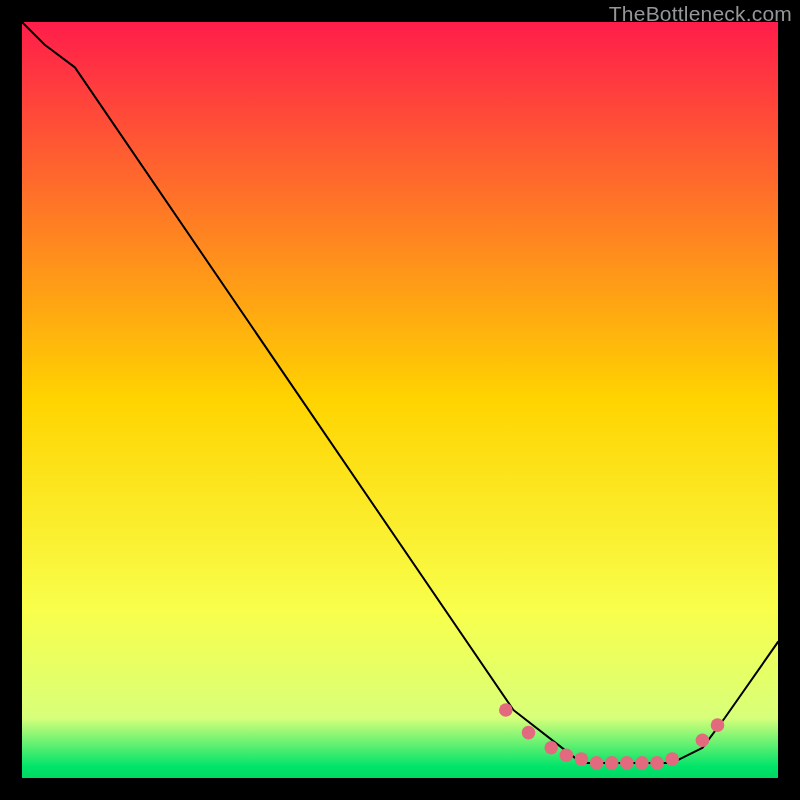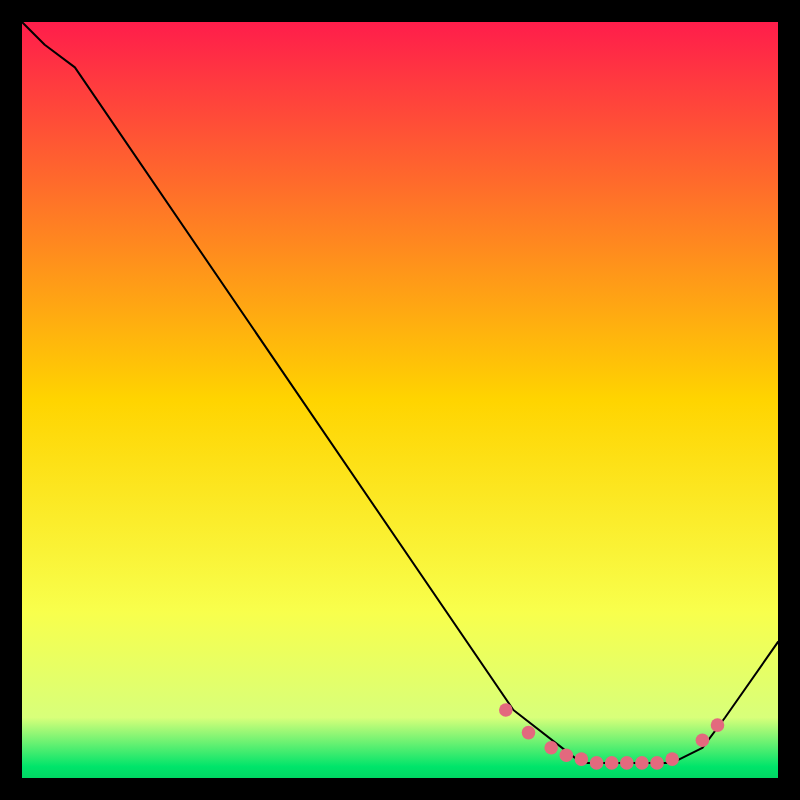--- a/index.html
+++ b/index.html
@@ -61,13 +61,14 @@
         <circle cx="574.6" cy="740.9" r="6.8" fill="#e3697e"></circle>
         <circle cx="589.7" cy="740.9" r="6.8" fill="#e3697e"></circle>
         <circle cx="604.8" cy="740.9" r="6.8" fill="#e3697e"></circle>
         <circle cx="619.9" cy="740.9" r="6.8" fill="#e3697e"></circle>
         <circle cx="635.0" cy="740.9" r="6.8" fill="#e3697e"></circle>
         <circle cx="650.2" cy="737.1" r="6.8" fill="#e3697e"></circle>
         <circle cx="680.4" cy="718.2" r="6.8" fill="#e3697e"></circle>
         <circle cx="695.5" cy="703.1" r="6.8" fill="#e3697e"></circle>
       </g>
   </svg>
+  <div class="watermark">TheBottleneck.com</div>
 </div>
 
 </body></html>

